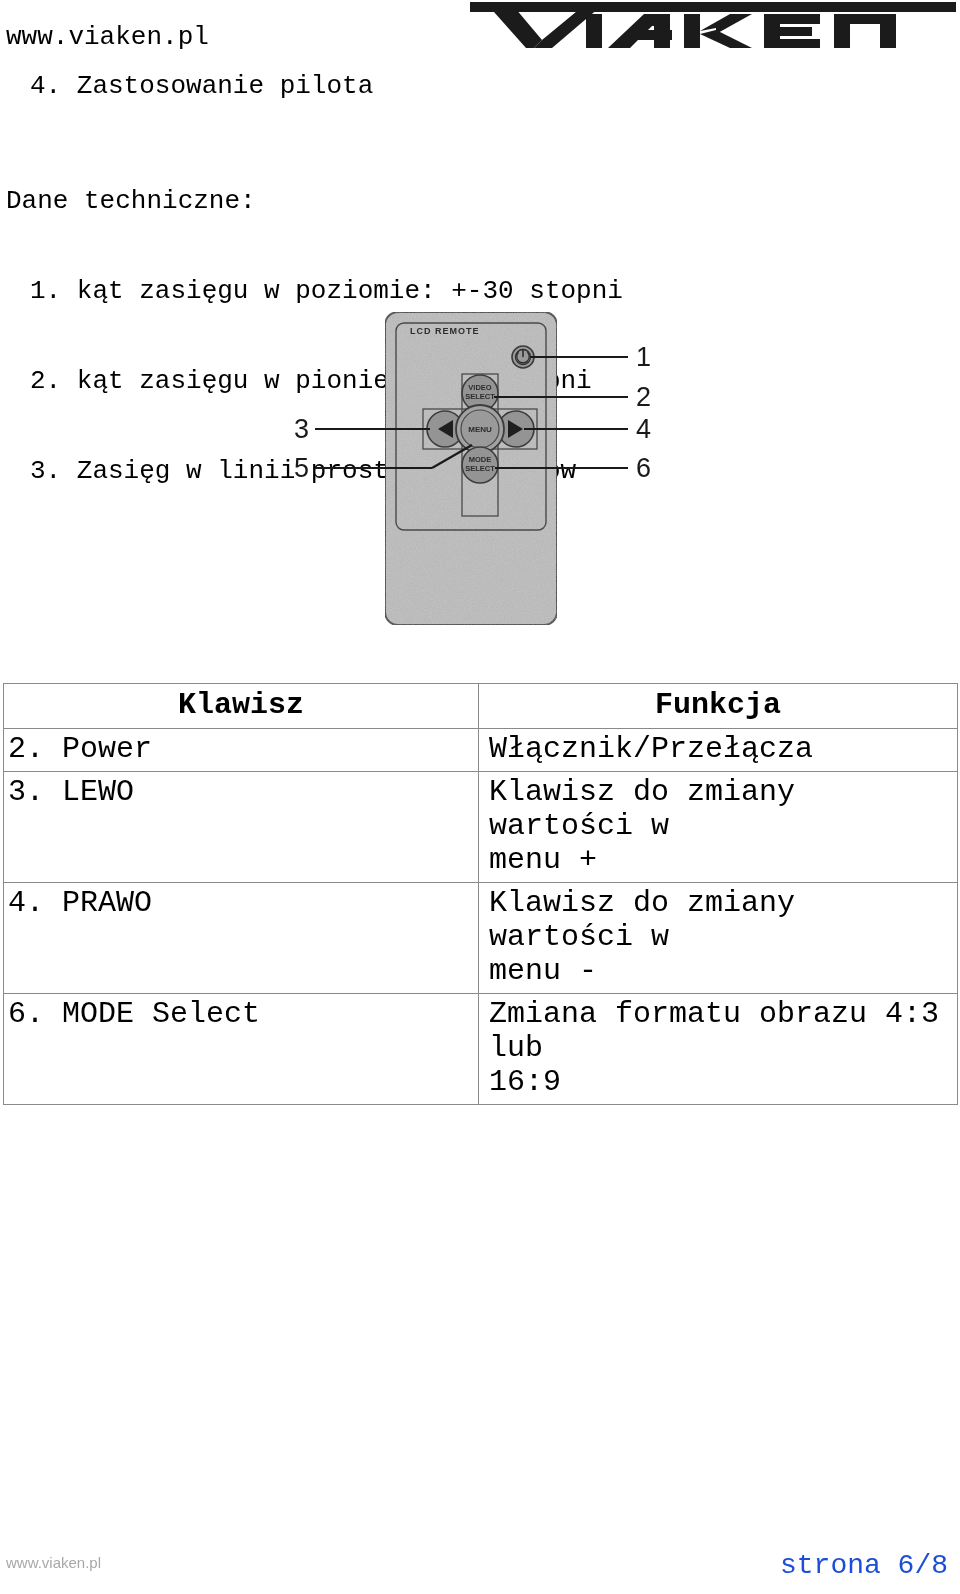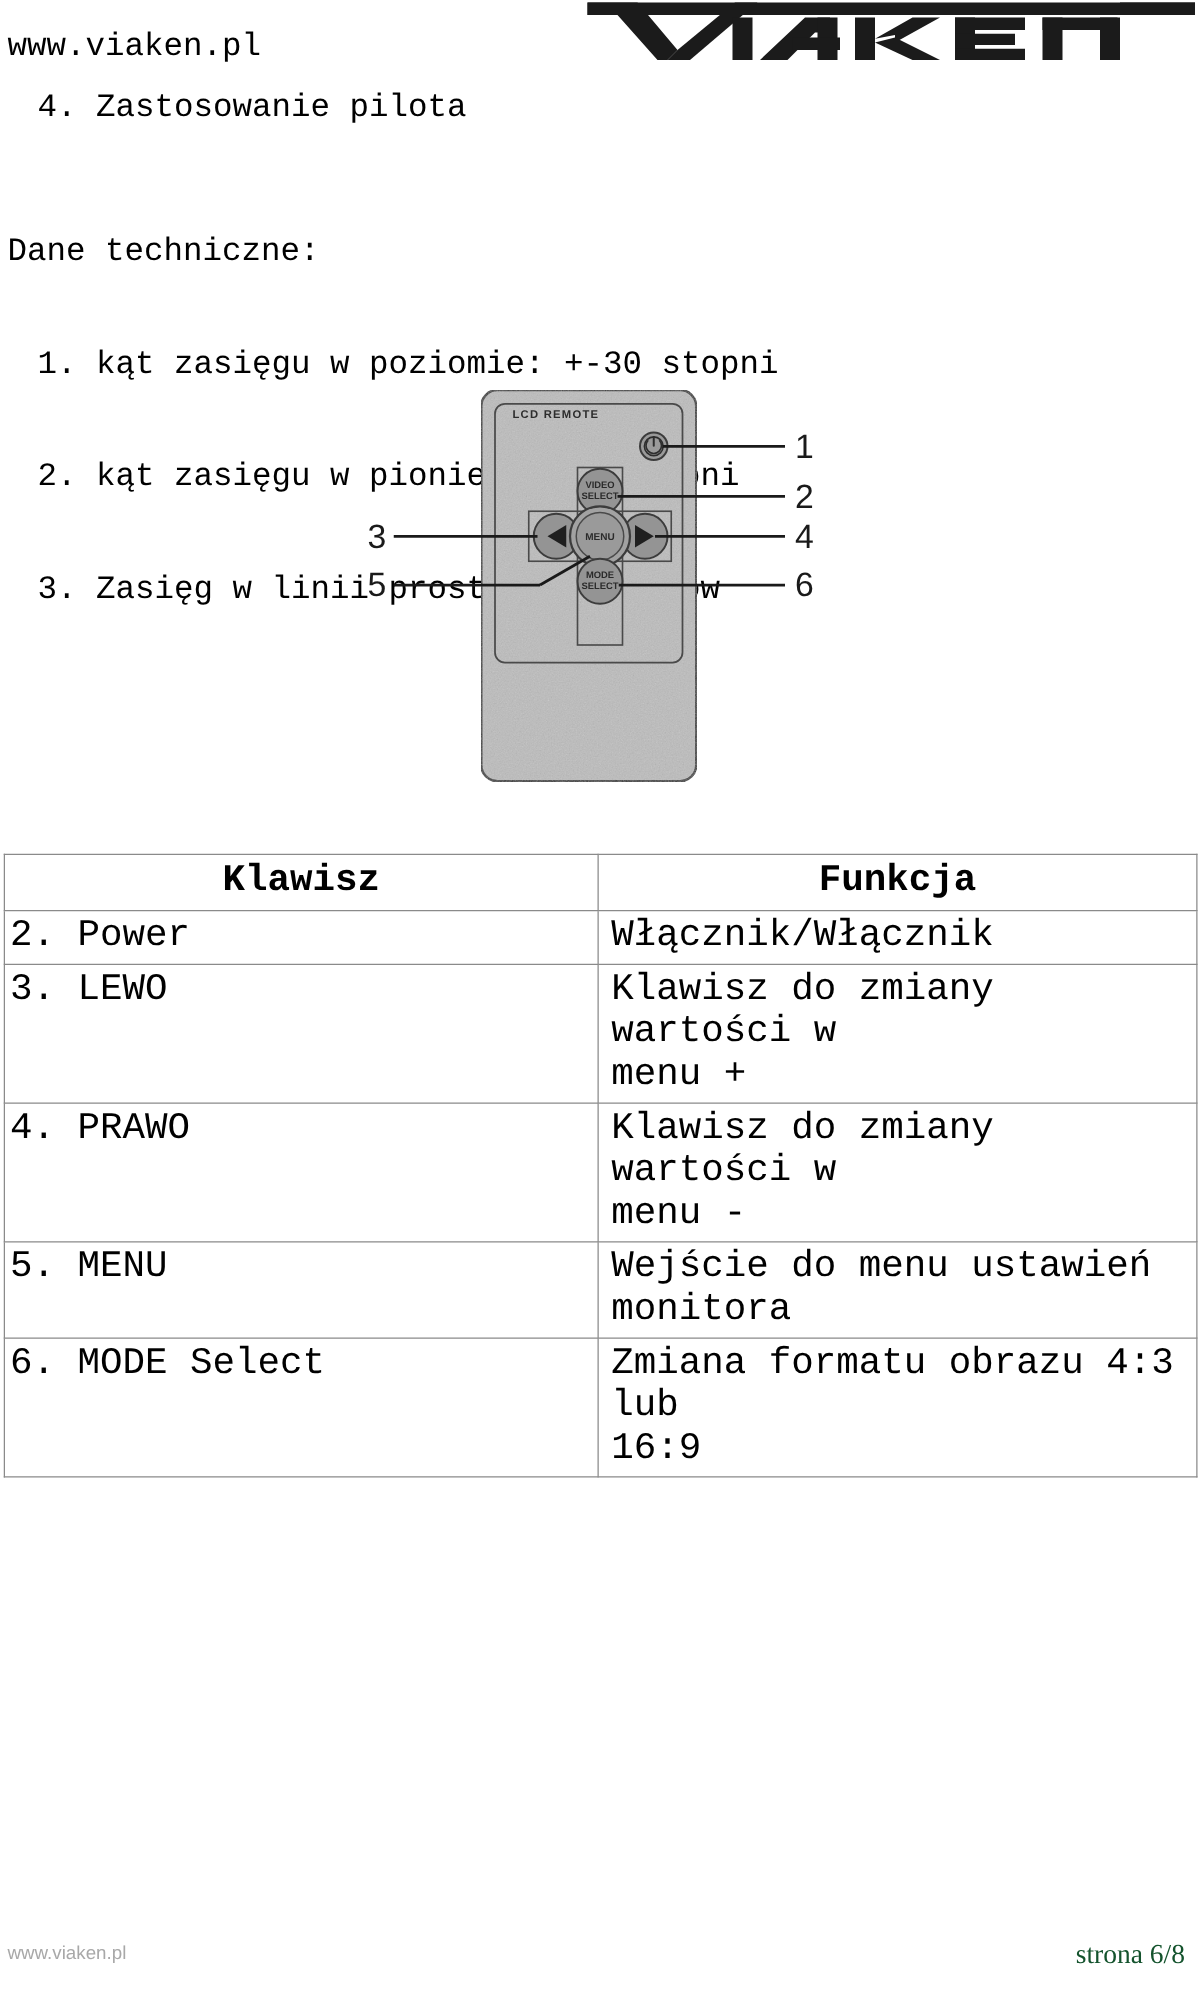--- a/index.html
+++ b/index.html
@@ -113,23 +113,23 @@
     top: 1554px;
     font-family: "Liberation Sans", "DejaVu Sans", sans-serif;
     font-size: 15px;
     color: #a8a8a8;
     white-space: pre;
   }
   .footer-right {
     position: absolute;
     right: 12px;
     top: 1550px;
-    font-family: Liberation Serif, serif;
-    font-size: 22px;
-    color: #14532d;
+    font-family: Liberation Mono, monospace;
+    font-size: 28px;
+    color: #1d4ed8;
     white-space: pre;
   }
 </style>
 </head>
 <body>
 
 <div id="page">
 
   <div class="site-url">www.viaken.pl</div>
 
@@ -261,38 +261,33 @@
       </colgroup>
     <thead>
       <tr>
         <th>Klawisz</th>
         <th>Funkcja</th>
       </tr>
     </thead>
     <tbody>
       <tr class="short">
         <td class="keycell">2. Power</td>
-        <td class="funccell">Włącznik/Włącznik</td>
+        <td class="funccell">Włącznik/Przełącza</td>
       </tr>
       <tr class="tall">
         <td class="keycell">3. LEWO</td>
         <td class="funccell">Klawisz do zmiany wartości w
 menu +</td>
       </tr>
       <tr class="tall">
         <td class="keycell">4. PRAWO</td>
         <td class="funccell">Klawisz do zmiany wartości w
 menu -</td>
       </tr>
       <tr class="tall">
-        <td class="keycell">5. MENU</td>
-        <td class="funccell">Wejście do menu ustawień
-monitora</td>
-      </tr>
-      <tr class="tall">
         <td class="keycell">6. MODE Select</td>
         <td class="funccell">Zmiana formatu obrazu 4:3 lub
 16:9</td>
       </tr>
     </tbody>
   </table>
 
   <div class="footer-left">www.viaken.pl</div>
   <div class="footer-right">strona 6/8</div>
 

